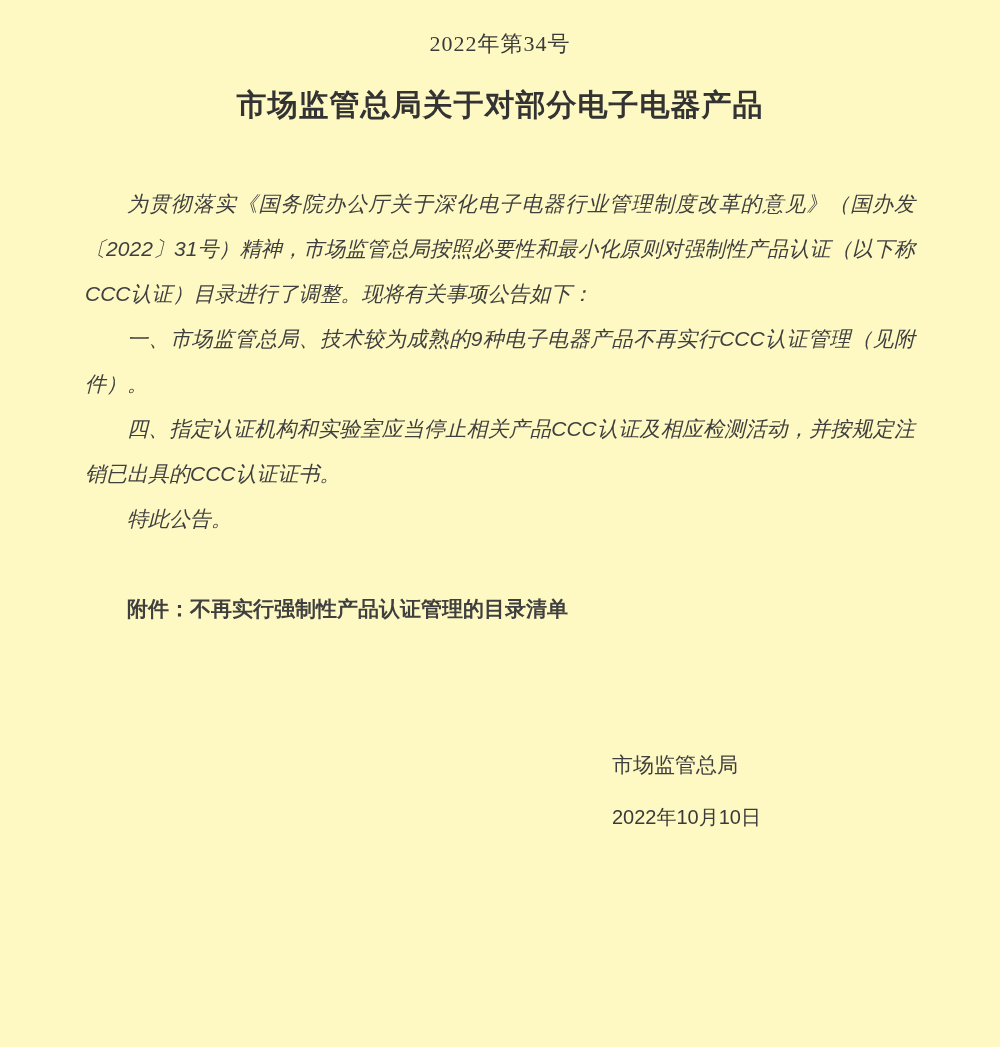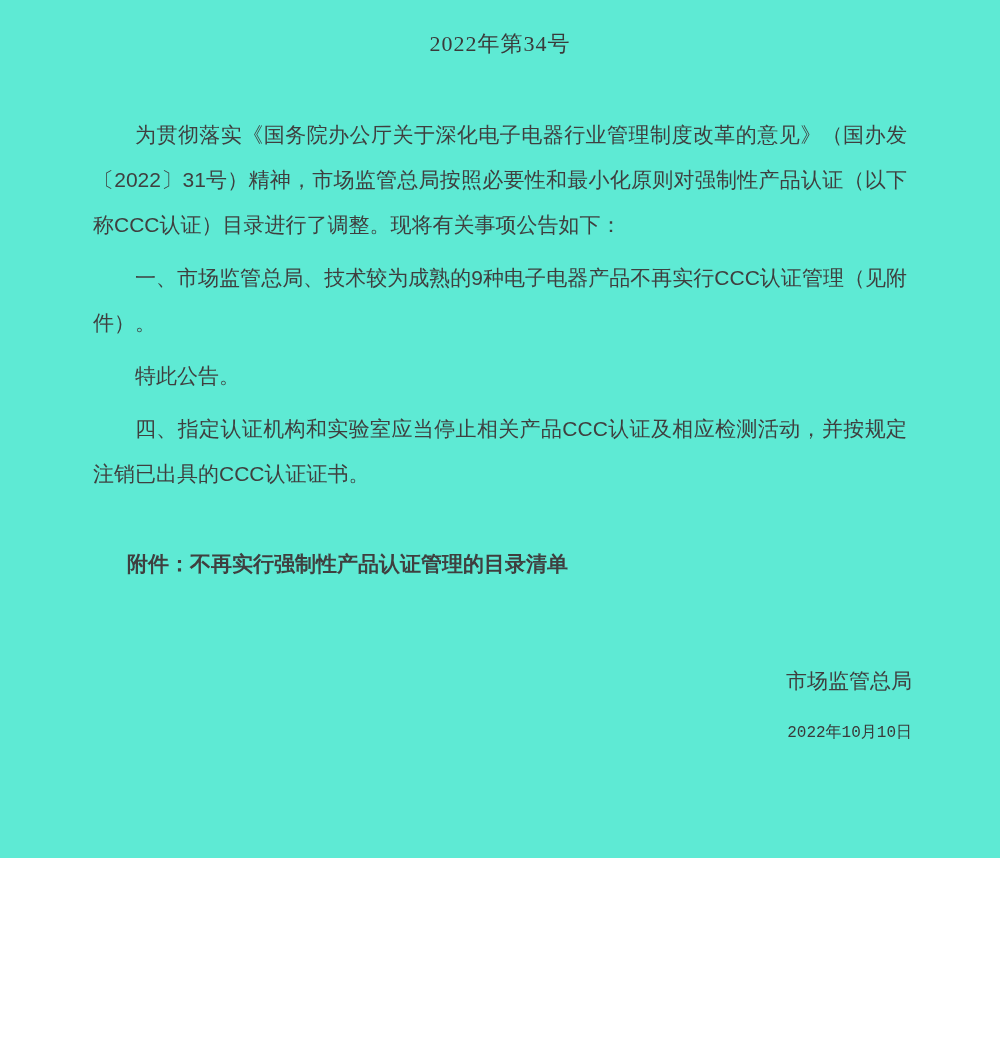--- a/index.html
+++ b/index.html
@@ -3,22 +3,22 @@
 <meta charset="utf-8">
 <style>
   html, body {
     margin: 0;
     padding: 0;
     background: #ffffff;
   }
   .page {
     position: relative;
     width: 1000px;
-    height: 858px;
-    background: #5eead4;
+    height: 1047px;
+    background: #fef9c3;
     overflow: hidden;
     font-family: "Liberation Sans", "DejaVu Sans", sans-serif;
     color: #3f3f3f;
   }
   .doc-number {
     padding-top: 30px;
     text-align: center;
     font-family: "Liberation Serif", "DejaVu Serif", serif;
     font-size: 22px;
     line-height: 28px;
@@ -35,66 +35,68 @@
     letter-spacing: 1px;
   }
   .body-text {
     margin-top: 54px;
     padding: 0 85px;
     font-size: 21px;
     line-height: 45px;
     text-align: justify;
   }
   .body-text p {
-    margin: 8px;
+    margin: 0;
     text-indent: 2em;
+    font-style: italic;
   }
   .attachment {
     margin-top: 45px;
     padding: 0 85px;
     font-size: 21px;
     line-height: 45px;
     text-indent: 2em;
     font-weight: bold;
   }
   .signature-block {
-    margin-top: 80px;
+    margin-top: 119px;
     margin-left: auto;
     margin-right: 88px;
     width: 300px;
-    text-align: right;
+    text-align: left;
   }
   .signature-name {
     font-size: 21px;
     line-height: 30px;
     color: #3f3f3f;
   }
   .signature-date {
     margin-top: 22px;
-    font-family: Liberation Mono, monospace;
-    font-size: 16px;
+    font-family: Liberation Sans, sans-serif;
+    font-size: 20px;
     line-height: 30px;
     color: #3a3a3a;
   }
 </style>
 </head>
 <body>
 
 <div class="page">
 
   <div class="doc-number">2022年第34号</div>
 
   <div class="title">
+    <div>市场监管总局关于对部分电子电器产品</div>
   </div>
 
   <div class="body-text">
     <p>为贯彻落实《国务院办公厅关于深化电子电器行业管理制度改革的意见》（国办发〔2022〕31号）精神，市场监管总局按照必要性和最小化原则对强制性产品认证（以下称CCC认证）目录进行了调整。现将有关事项公告如下：</p>
     <p>一、市场监管总局、技术较为成熟的9种电子电器产品不再实行CCC认证管理（见附件）。</p>
+    <p>四、指定认证机构和实验室应当停止相关产品CCC认证及相应检测活动，并按规定注销已出具的CCC认证证书。</p>
     <p>特此公告。</p>
-    <p>四、指定认证机构和实验室应当停止相关产品CCC认证及相应检测活动，并按规定注销已出具的CCC认证证书。</p>
   </div>
 
   <div class="attachment">附件：不再实行强制性产品认证管理的目录清单</div>
 
   <div class="signature-block">
     <div class="signature-name">市场监管总局</div>
     <div class="signature-date">2022年10月10日</div>
   </div>
 
 </div>

